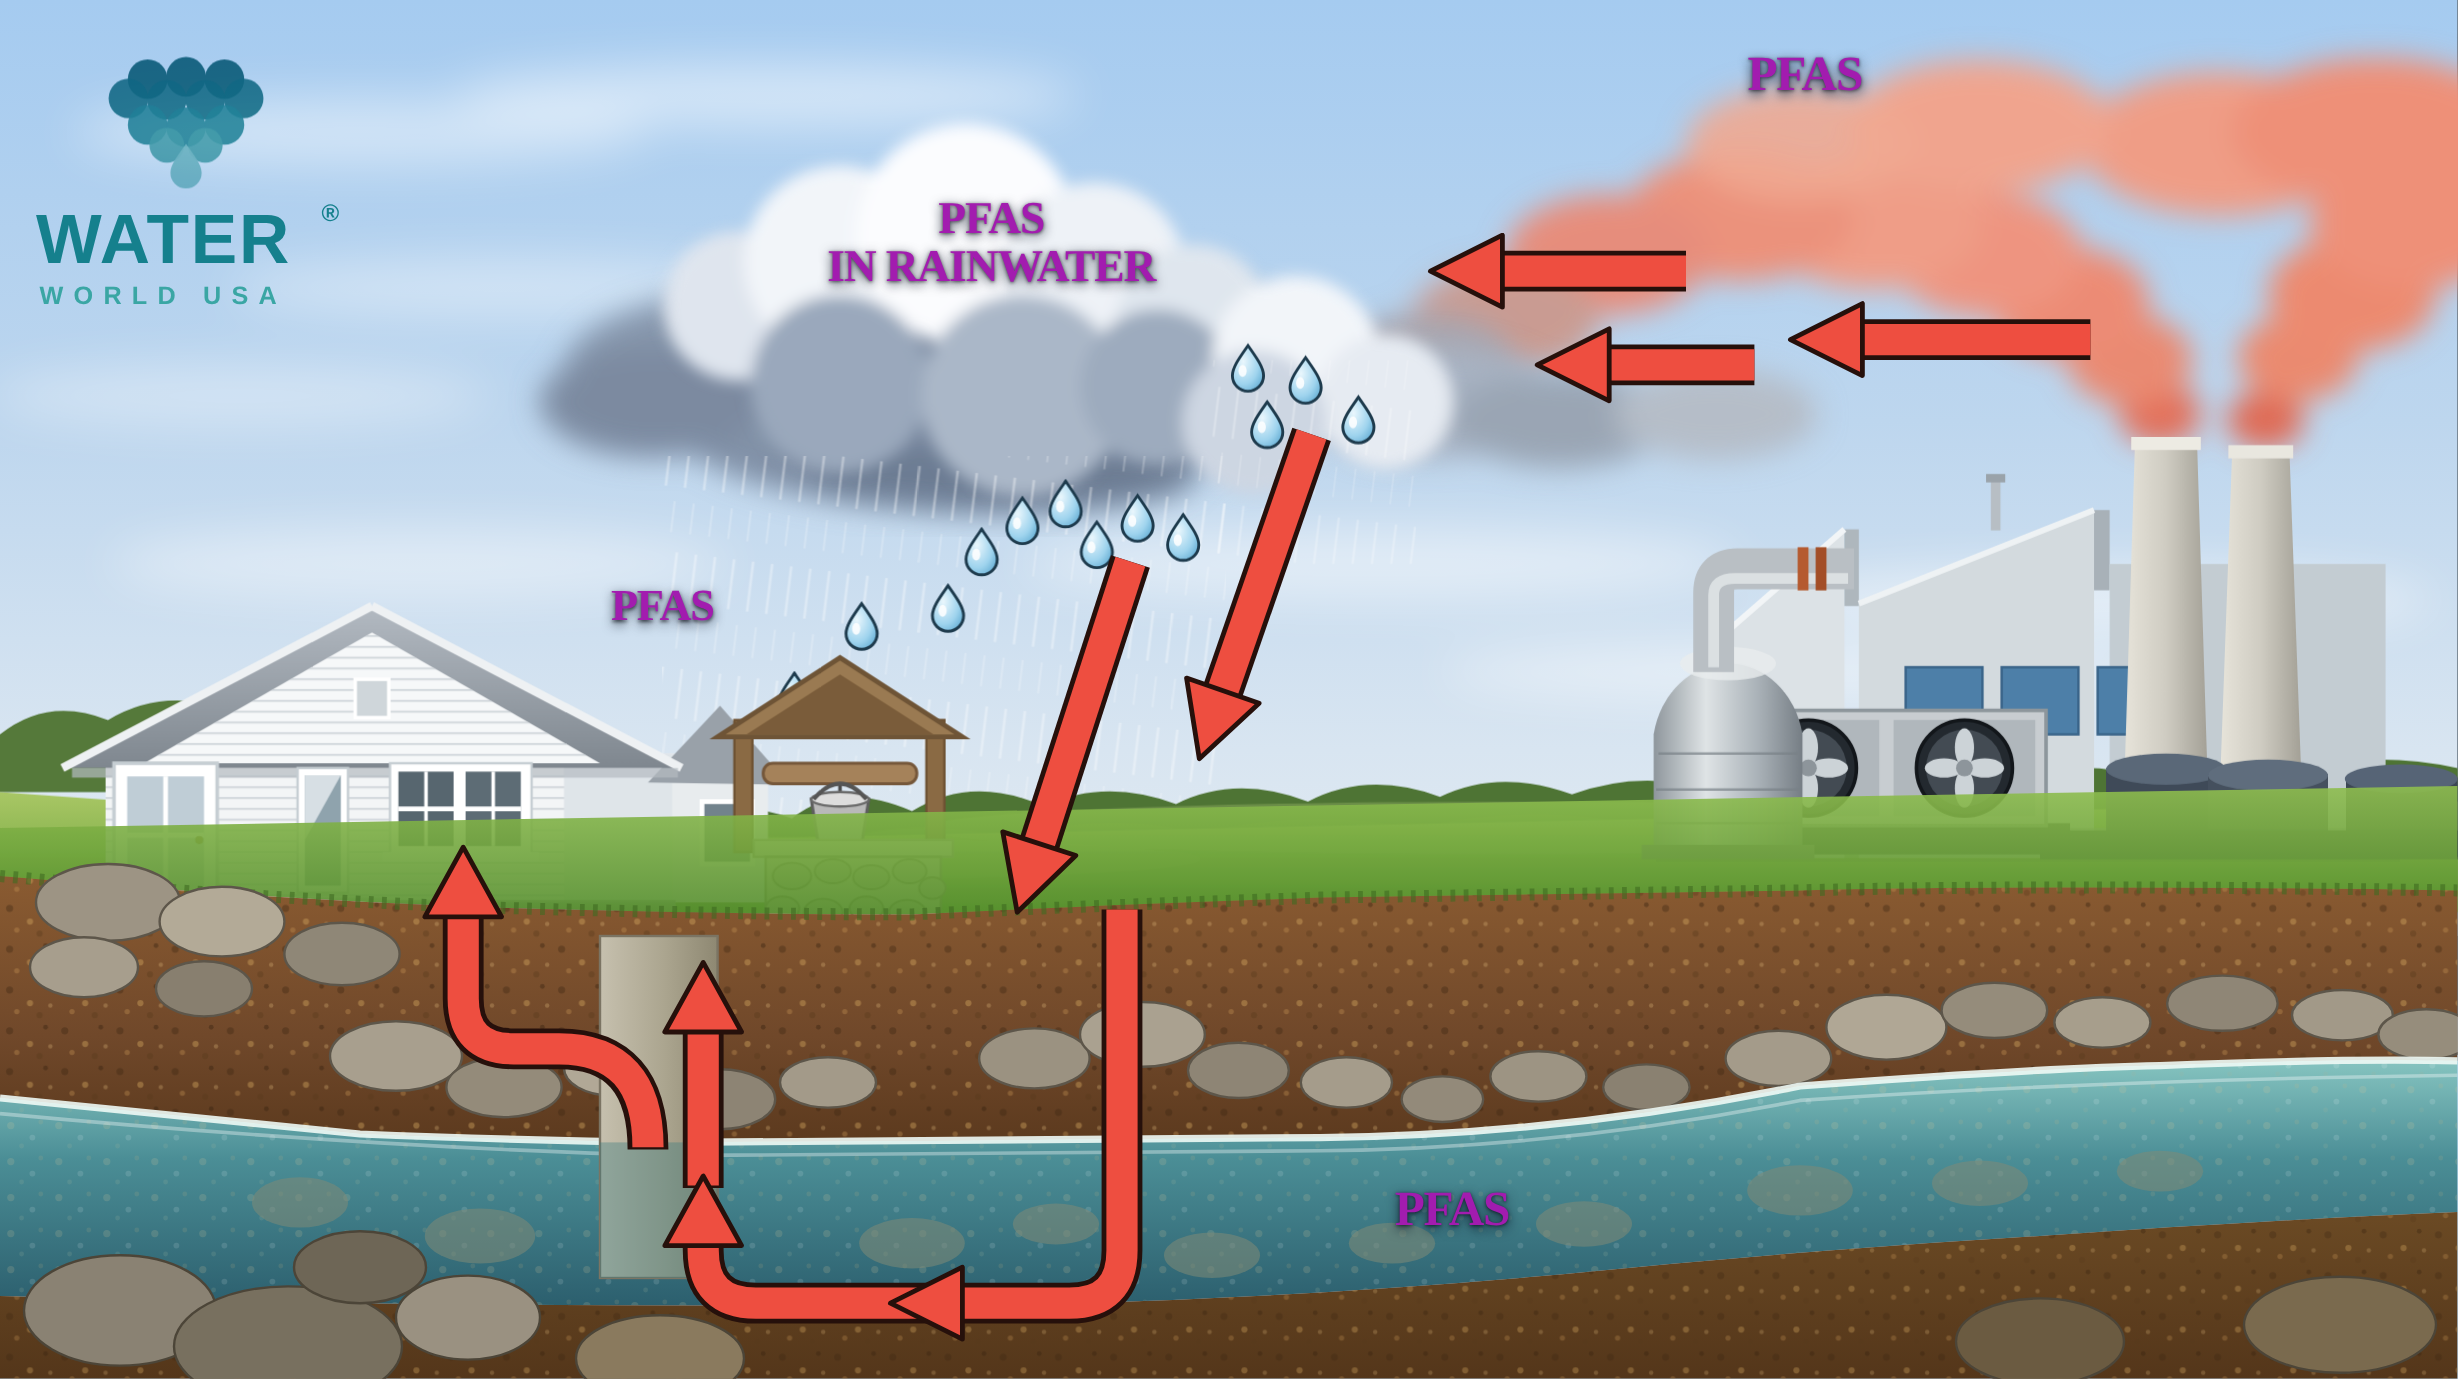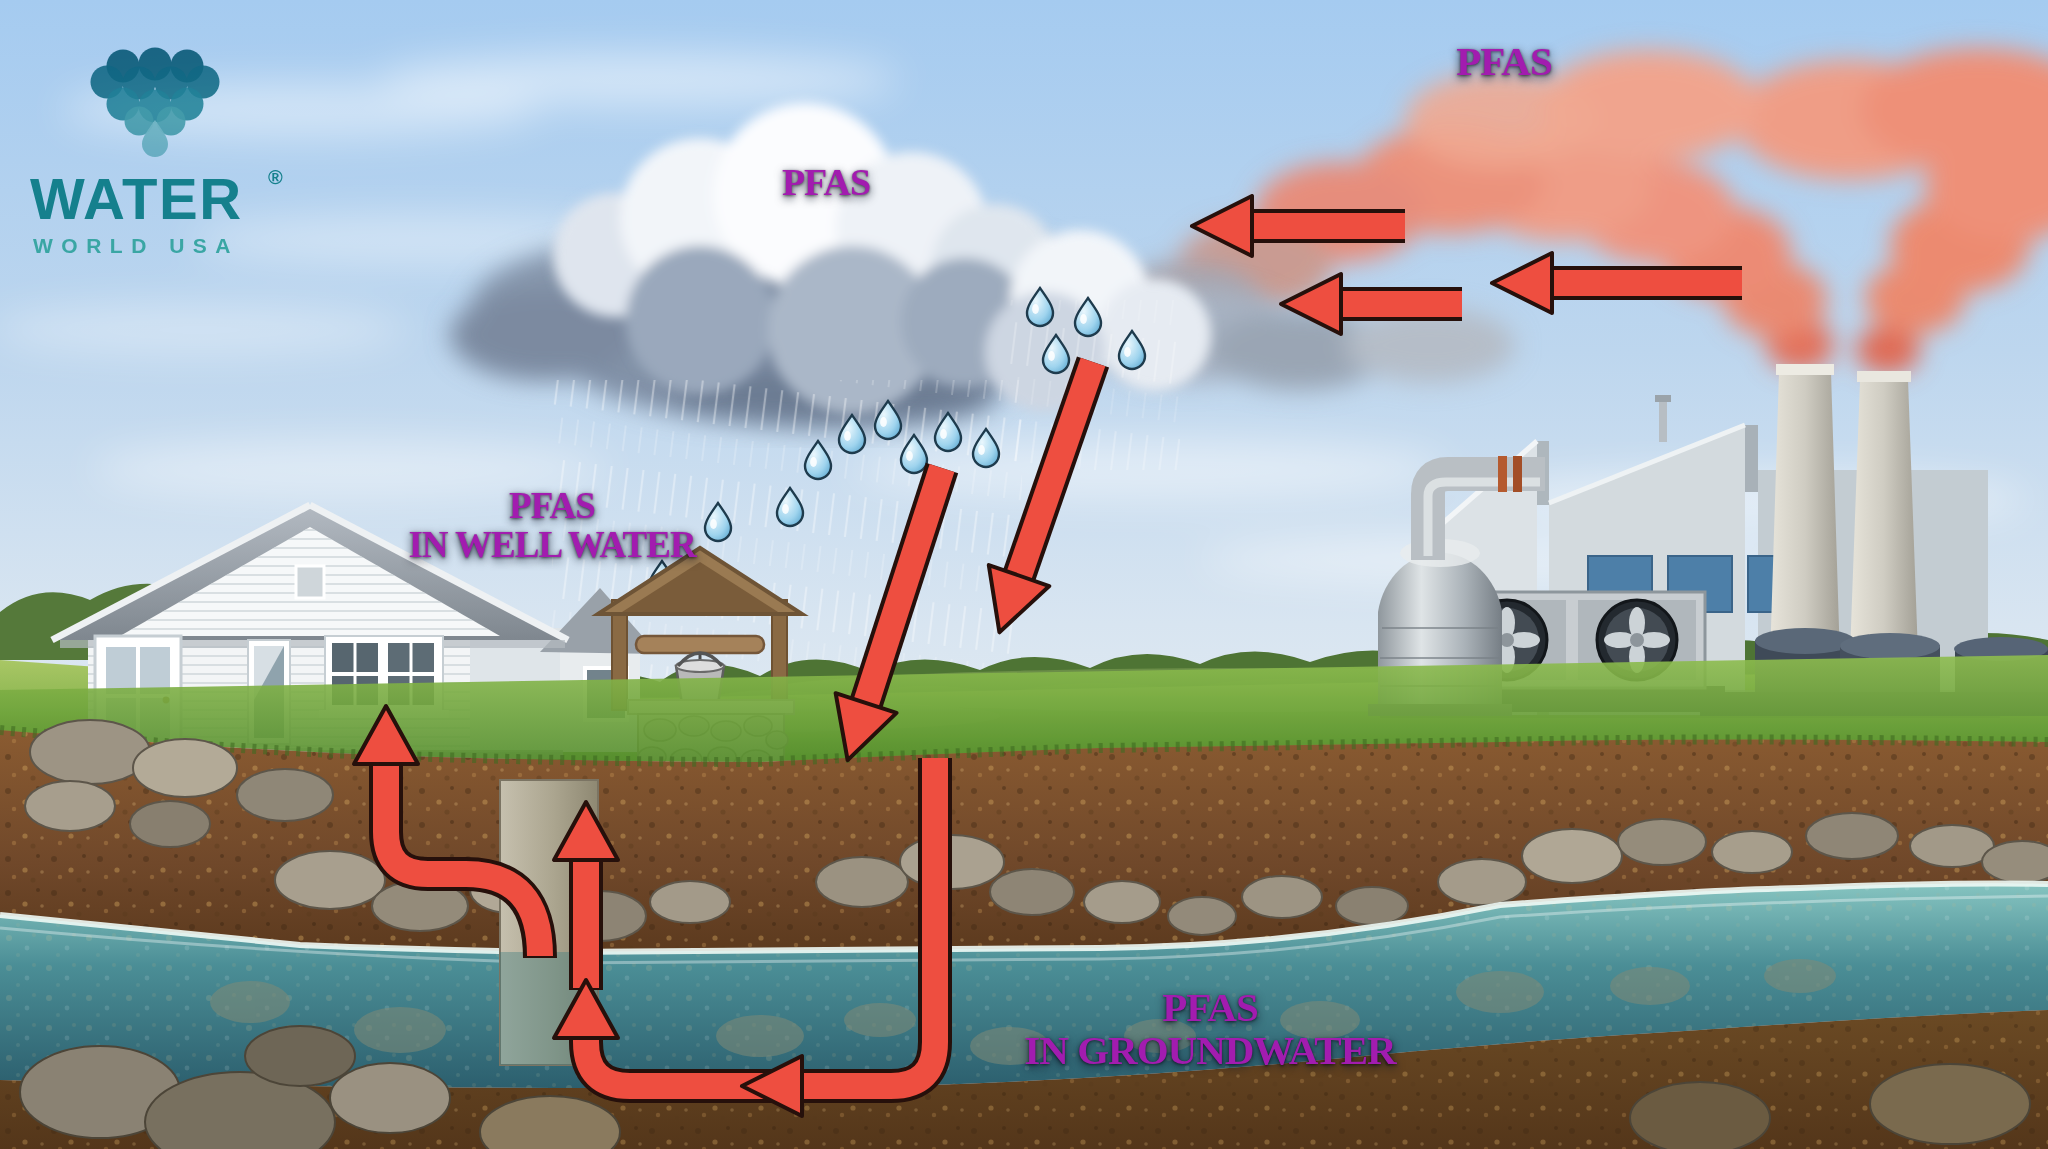--- a/index.html
+++ b/index.html
@@ -502,22 +502,21 @@
     <text x="268" y="184" font-size="20" font-weight="bold" fill="#15808d">®</text>
     <text x="33" y="253" font-size="21" font-weight="bold" letter-spacing="8.5" fill="#3aa6a4">WORLD USA</text>
   </g>
 </svg>
 
 <div class="pfas-label lbl-air">
   <div>PFAS</div>
 </div>
 <div class="pfas-label lbl-rain">
   <div>PFAS</div>
+  <div>IN RAINWATER</div>
 </div>
 <div class="pfas-label lbl-well">
   <div>PFAS</div>
-  <div>IN WELL WATER</div>
 </div>
 <div class="pfas-label lbl-ground">
   <div>PFAS</div>
-  <div>IN GROUNDWATER</div>
 </div>
 </div>
 
 </body></html>

